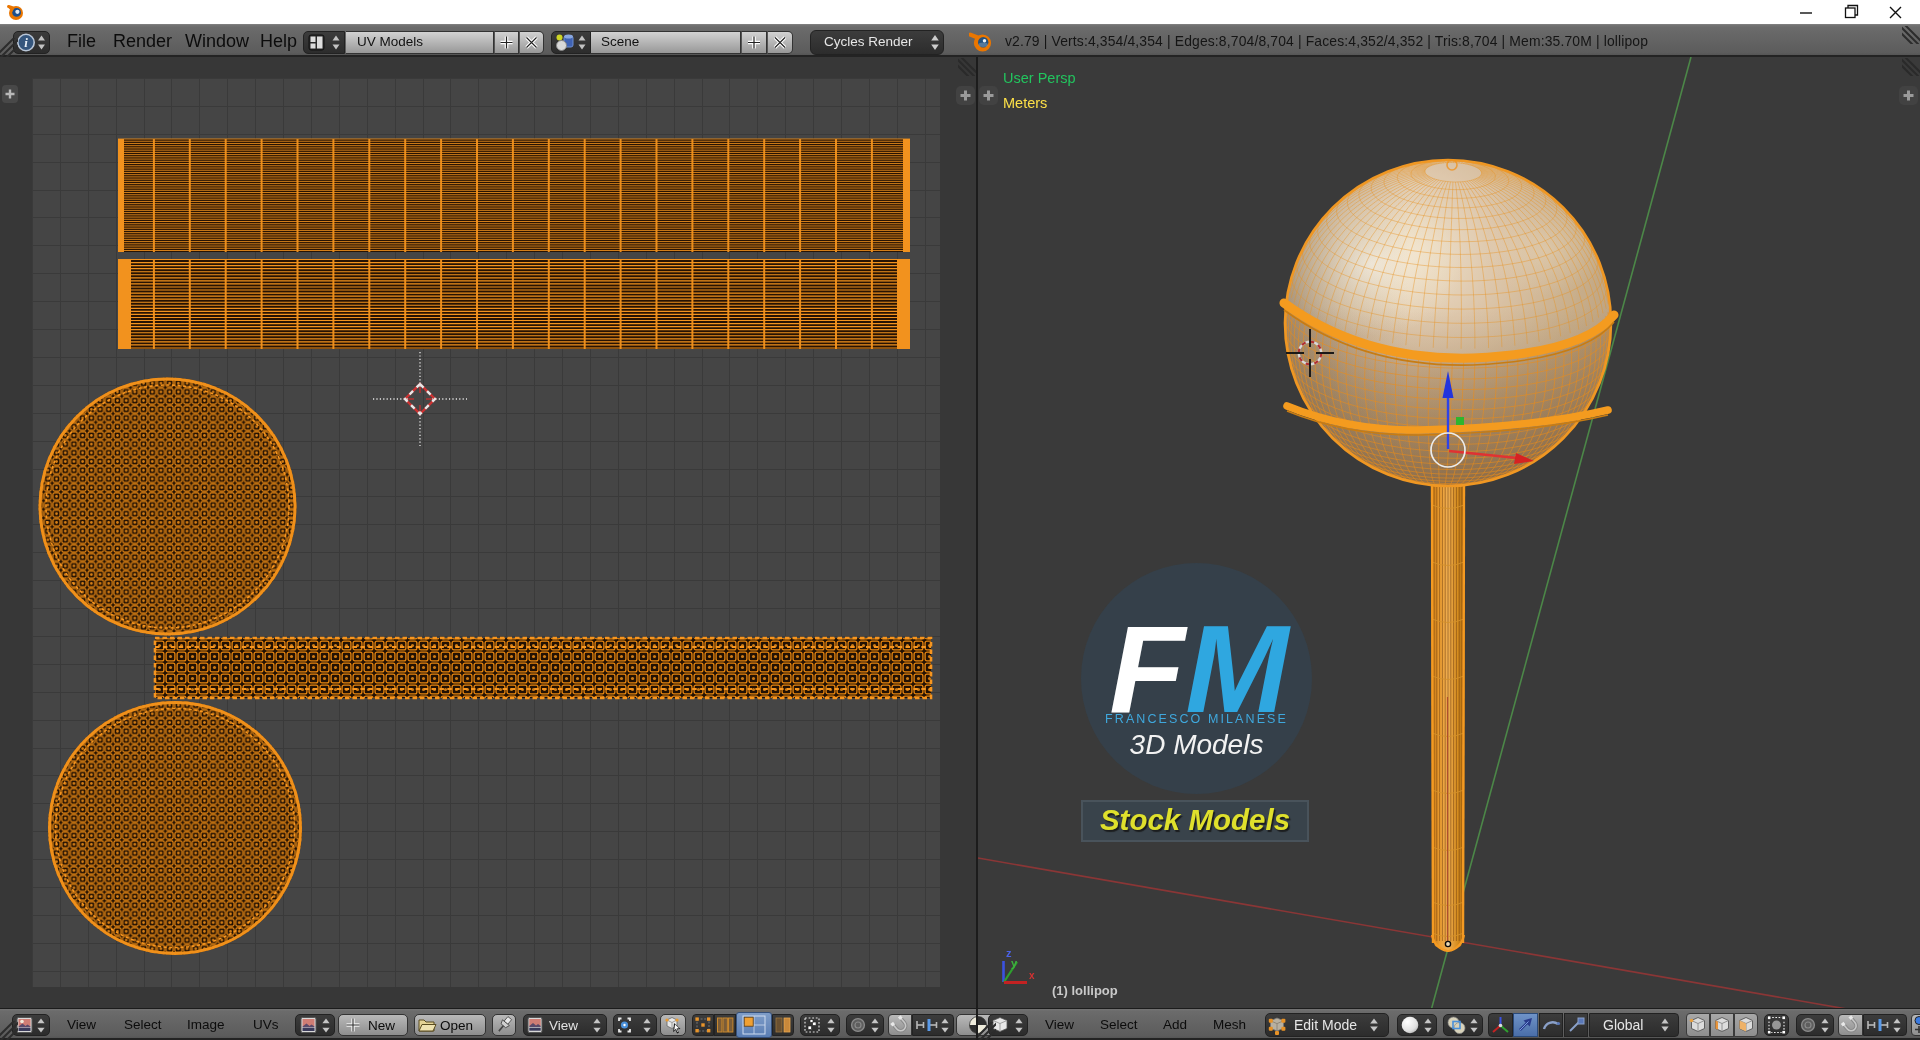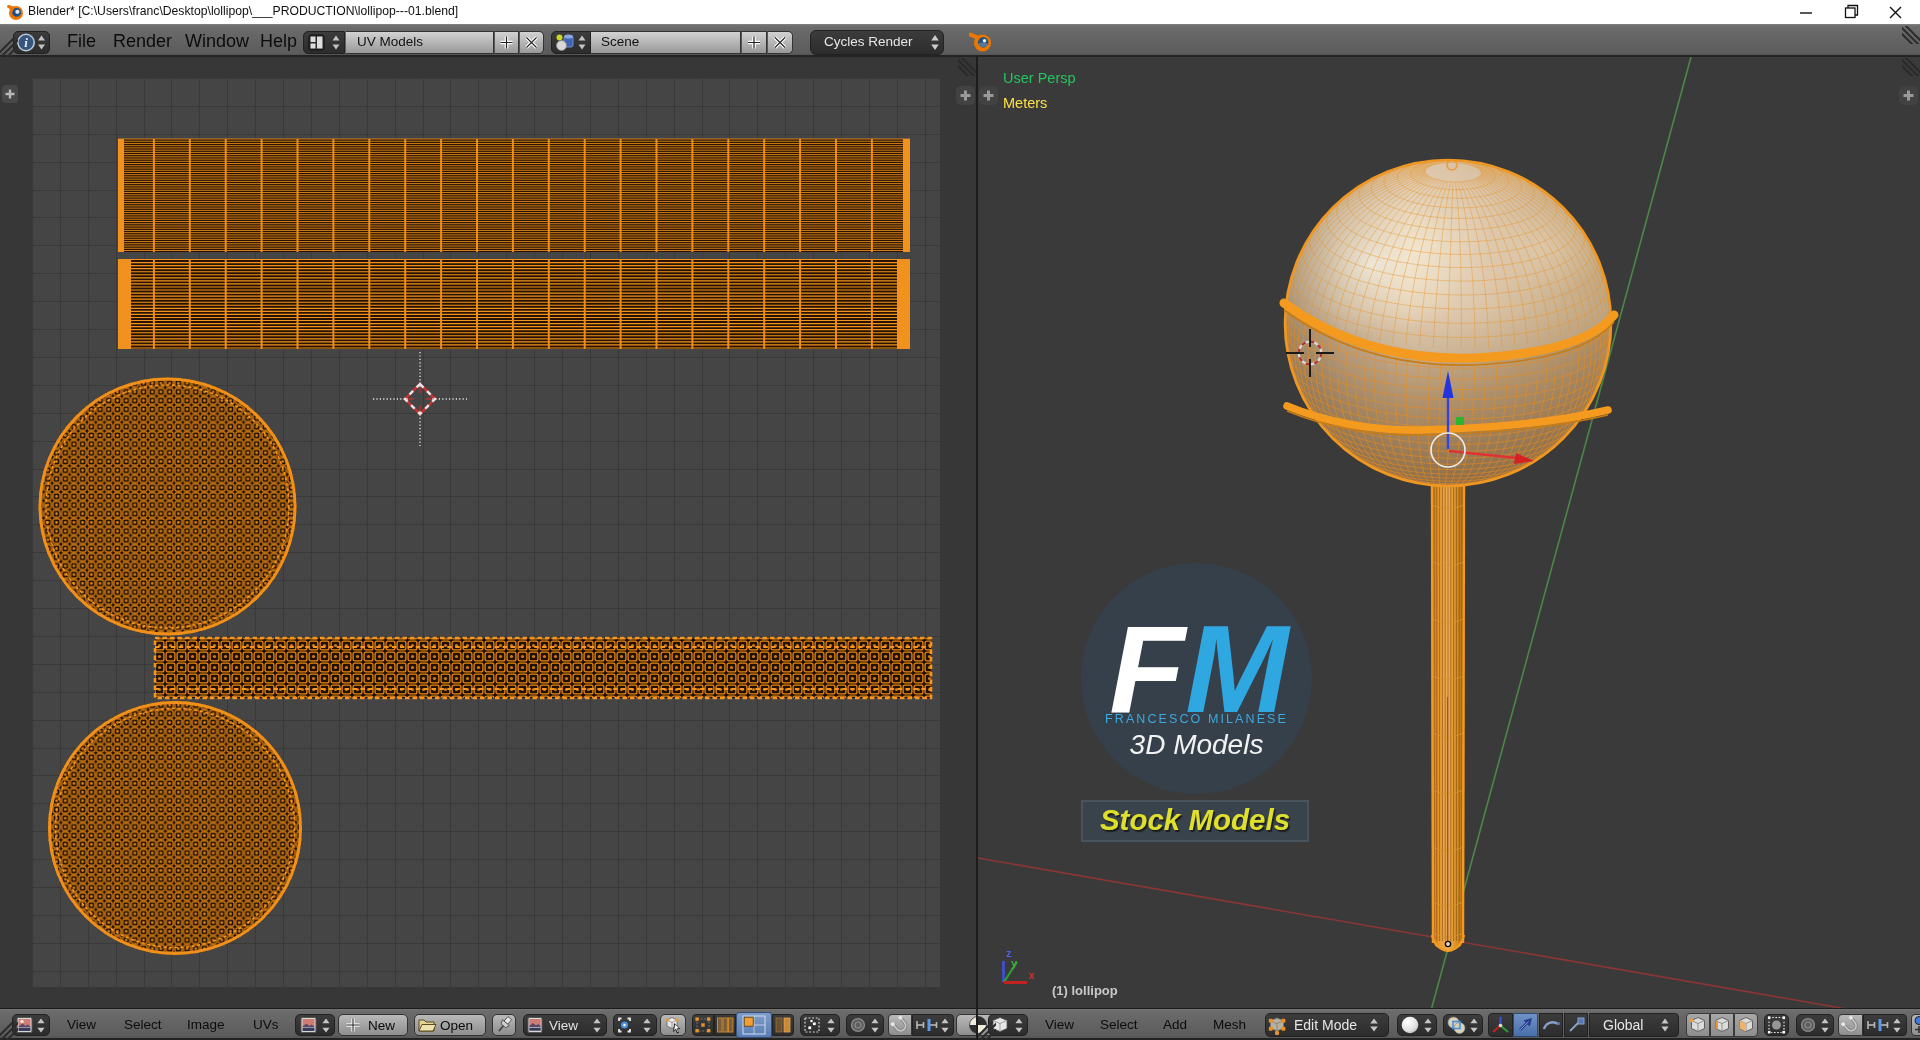--- a/index.html
+++ b/index.html
@@ -20,21 +20,20 @@
 <body>
 
 <div class="abs" style="left:0;top:0;width:1920px;height:24px;background:#fff;">
  <svg class="abs" style="left:6px;top:3px;" width="18" height="18" viewBox="0 0 18 18">
   <circle cx="10" cy="10" r="7" fill="#ea7600"></circle>
   <circle cx="10.6" cy="9.4" r="4.4" fill="#1b4e8c"></circle>
   <circle cx="11.4" cy="8.8" r="2.1" fill="#dfe8f2"></circle>
   <path d="M1,3 L8,6 L6,9 Z" fill="#ea7600"></path>
   <rect x="1" y="2.5" width="7" height="3" rx="1.5" fill="#ea7600" transform="rotate(18 4 4)"></rect>
  </svg>
- <div class="abs" style="left:28px;top:0;height:24px;line-height:23px;font-size:12.2px;color:#101010;">Blender* [C:\Users\franc\Desktop\lollipop\___PRODUCTION\lollipop---01.blend]</div>
  <svg class="abs" style="left:1790px;top:0;" width="130" height="24" viewBox="0 0 130 24">
   <line x1="10" y1="13" x2="22" y2="13" stroke="#111" stroke-width="1.4"></line>
   <rect x="55.5" y="8" width="9.5" height="9.5" fill="none" stroke="#111" stroke-width="1.3"></rect>
   <path d="M58,8 v-2.5 h9.5 v9.5 h-2.5" fill="none" stroke="#111" stroke-width="1.3"></path>
   <path d="M100,7 l11,11 M111,7 l-11,11" stroke="#111" stroke-width="1.4"></path>
  </svg>
 </div>
 
 <div class="abs hdr" style="left:0;top:24px;width:1920px;height:33px;">
  <div class="abs dk" style="left:13px;top:6px;width:37px;height:23px;"></div>
@@ -96,20 +95,21 @@
    <polygon points="9,20 5.2,14.5 12.8,14.5" fill="#ccc"></polygon>
  </svg>
 
  <svg class="abs" style="left:969px;top:5px;" width="24" height="24" viewBox="0 0 24 24">
   <circle cx="13.5" cy="13" r="8.6" fill="#ea7600"></circle>
   <circle cx="14.2" cy="12.3" r="5.2" fill="#24527f"></circle>
   <circle cx="15.5" cy="10.8" r="1.7" fill="#eef2f6"></circle>
   <ellipse cx="14.2" cy="14.8" rx="4.6" ry="2.2" fill="#e8eef5" opacity="0.25"></ellipse>
   <rect x="-1" y="4" width="12" height="4.2" rx="2.1" fill="#ea7600" transform="rotate(22 5 6)"></rect>
  </svg>
+ <div class="abs" style="left:1005px;top:0;height:34px;line-height:33px;font-size:13.9px;color:#151515;letter-spacing:0.15px;">v2.79 | Verts:4,354/4,354 | Edges:8,704/8,704 | Faces:4,352/4,352 | Tris:8,704 | Mem:35.70M | lollipop</div>
 
  <svg class="abs" style="left:0px;top:13px;" width="18" height="20" viewBox="0 0 18 20">
    <g stroke="#2c2c2c" stroke-width="2">
         <path d="M-2,16 L16,-2 M-2,22 L22,-2 M4,22 L22,4"></path>
       </g>
  </svg>
  <svg class="abs" style="left:1902px;top:1px;" width="18" height="18" viewBox="0 0 18 18">
    <g stroke="#2c2c2c" stroke-width="2">
         <path d="M2,-2 L20,16 M-4,-2 L20,22 M-4,4 L14,22"></path>
       </g>

